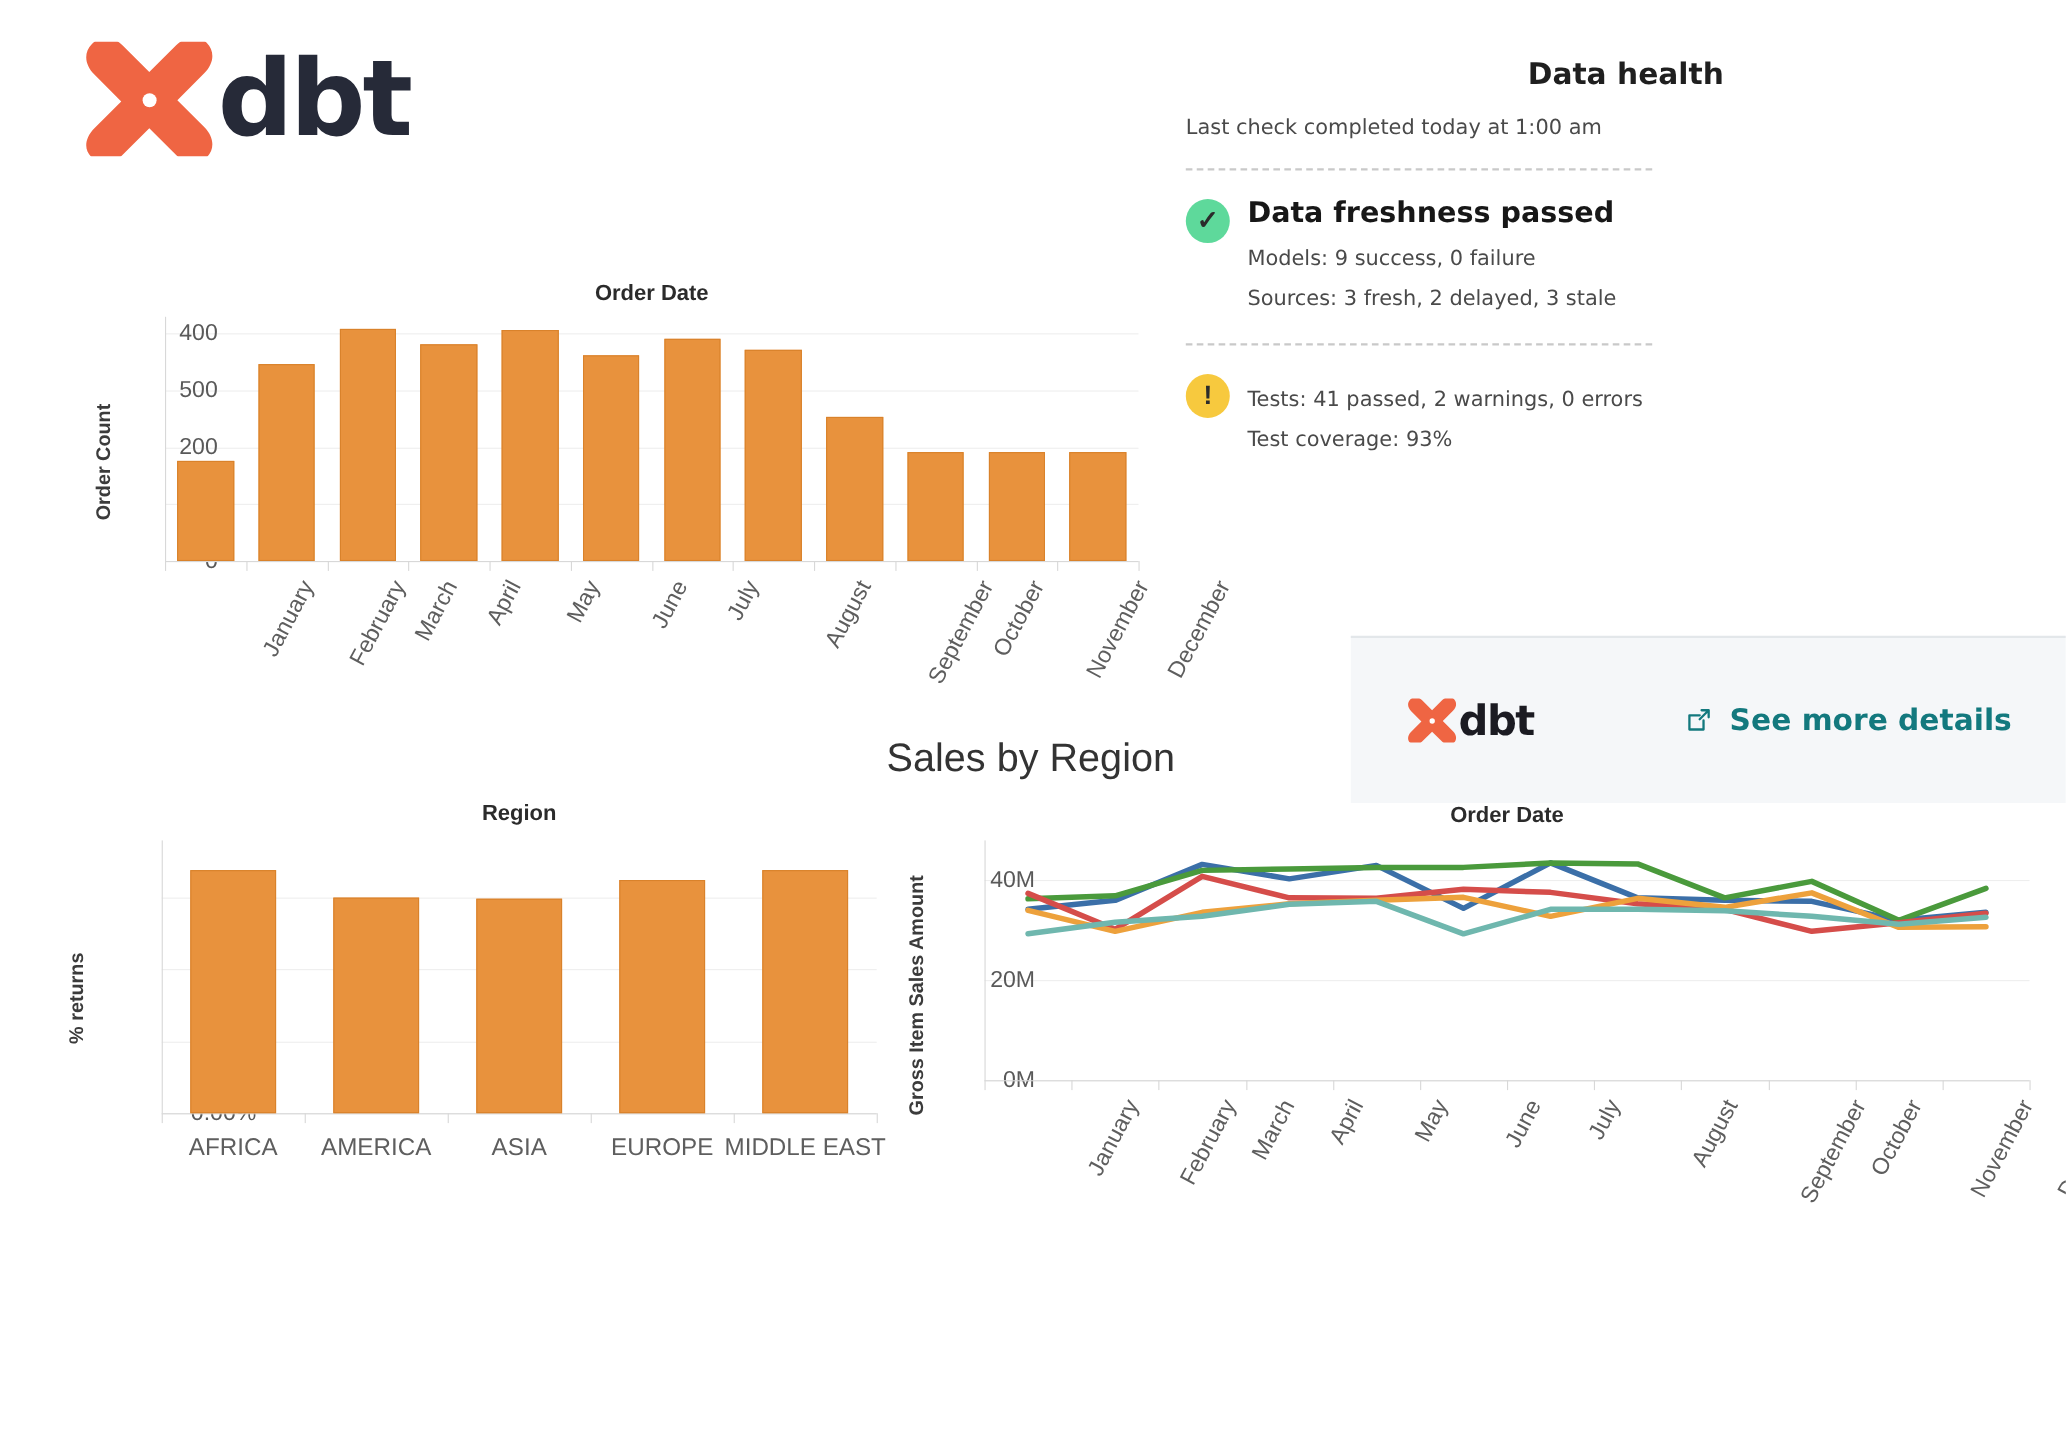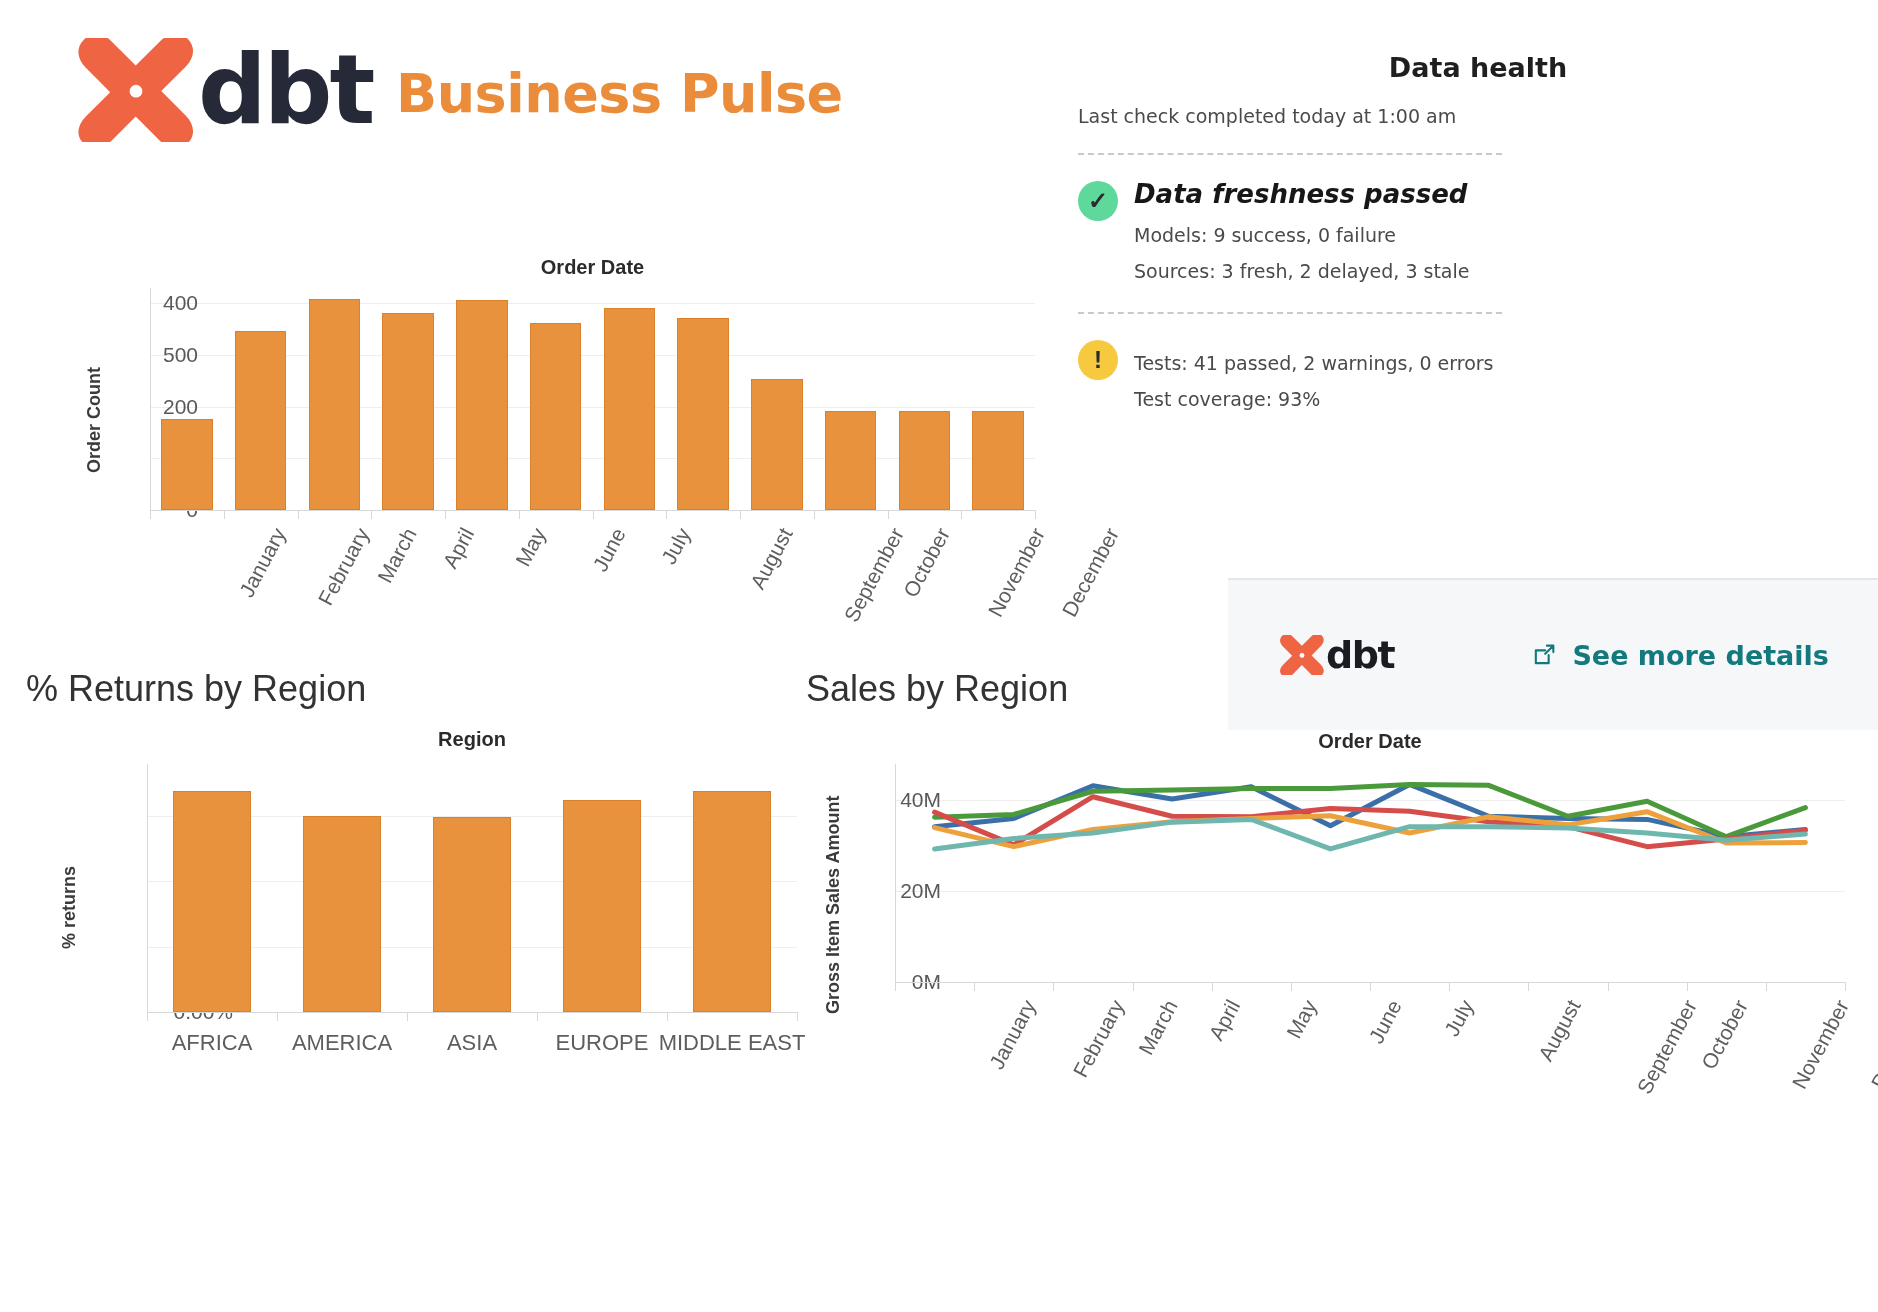--- a/index.html
+++ b/index.html
@@ -64,21 +64,21 @@
                 font-family: "DejaVu Sans", sans-serif; }
   .dashed { border-top: 2px dashed #c9c9c9; margin-top: 26px; width: 424px; }
   .health-item { display: flex; align-items: flex-start; margin-top: 24px; }
   .health-badge { width: 40px; height: 40px; border-radius: 50%; flex: 0 0 40px;
                   display: flex; align-items: center; justify-content: center;
                   margin-right: 16px; margin-top: 2px; }
   .badge-ok { background: #5ed99b; }
   .badge-warn { background: #f7c93e; }
   .badge-glyph { font-size: 24px; color: #2b2b2b; font-weight: 700; line-height: 1; }
   .health-item-title { font-size: 26px; font-weight: 700; color: #171717;
-                       font-family: "DejaVu Sans", sans-serif; line-height: 1.2; font-style: italic; }
+                       font-family: "DejaVu Sans", sans-serif; line-height: 1.2; }
   .health-line { font-size: 19px; color: #4a4a4a; margin-top: 14px;
                  font-family: "DejaVu Sans", sans-serif; }
 
   
   .details-card { position: absolute; left: 1228px; top: 578px; width: 650px; height: 152px;
                   background: #f5f7f9; border-top: 2px solid #e3e7ea; display: flex;
                   align-items: center; }
   .details-logo { display: flex; align-items: center; margin-left: 52px; }
   .details-x { width: 44px; height: 40px; }
   .details-dbt { font-size: 38px; font-weight: 700; color: #1b1b22; letter-spacing: -1.4px;
@@ -91,21 +91,20 @@
 <body>
 
 <div class="header">
   <div class="logo-wrap">
     <svg class="logo-x" viewBox="0 0 100 90">
       <path d="M9 6 C2 13 3 23 11 31 L33 53 L11 75 C3 83 2 93 9 99 C16 106 26 105 34 97 L56 75 L78 97 C86 105 96 106 103 99 C110 92 109 82 101 74 L79 52 L101 30 C109 22 110 12 103 5 C96 -2 86 -1 78 7 L56 29 L34 7 C26 -1 16 -2 9 6 Z" transform="translate(-4,-4) scale(0.96)" fill="#ef6543"></path>
       <circle cx="50" cy="46" r="5.5" fill="#ffffff"></circle>
     </svg>
     <div class="logo-dbt">dbt</div>
   </div>
-  <div class="page-title">Business Pulse</div>
 </div>
 
 <div class="health">
   <div class="health-title">Data health</div>
   <div class="health-sub">Last check completed today at 1:00 am</div>
   <div class="dashed"></div>
 
   <div class="health-item">
     <div class="health-badge badge-ok">
       <span class="badge-glyph">✓</span>
@@ -197,21 +196,20 @@
       <div class="tickmark" style="left: 737.5px; top: 222px; height: 9px;"></div>
       <div class="xtick-rot" style="left: 782.375px; top: 236px; transform: rotate(-62deg);">November</div>
       <div class="bar" title="December" style="left: 822.312px; top: 122.874px; width: 51.625px; height: 99.1256px; background: rgb(232, 146, 61);"></div>
       <div class="tickmark" style="left: 811.25px; top: 222px; height: 9px;"></div>
       <div class="xtick-rot" style="left: 856.125px; top: 236px; transform: rotate(-62deg);">December</div>
       <div class="tickmark" style="left: 885px; top: 222px; height: 9px;"></div>
     </div>
 </div>
 
 <div id="returns-section">
-  <div id="returns-title" class="section-title">% Returns by Region</div>
   <div id="returns-head" class="chart-head">Region</div>
   <div id="returns-plot">
       <div class="axis-label-y" style="left: -88px; top: 185px;">% returns</div>
       <div class="gridline" style="top: 248px; width: 650px;"></div>
       <div class="tick-y" style="top: 248px; left: -14px; width: 100px;">0.00%</div>
       <div class="gridline" style="top: 182.737px; width: 650px;"></div>
       <div class="tick-y" style="top: 182.737px; left: -14px; width: 100px;">2.00%</div>
       <div class="gridline" style="top: 117.474px; width: 650px;"></div>
       <div class="tick-y" style="top: 117.474px; left: -14px; width: 100px;">4.00%</div>
       <div class="gridline" style="top: 52.2105px; width: 650px;"></div>

